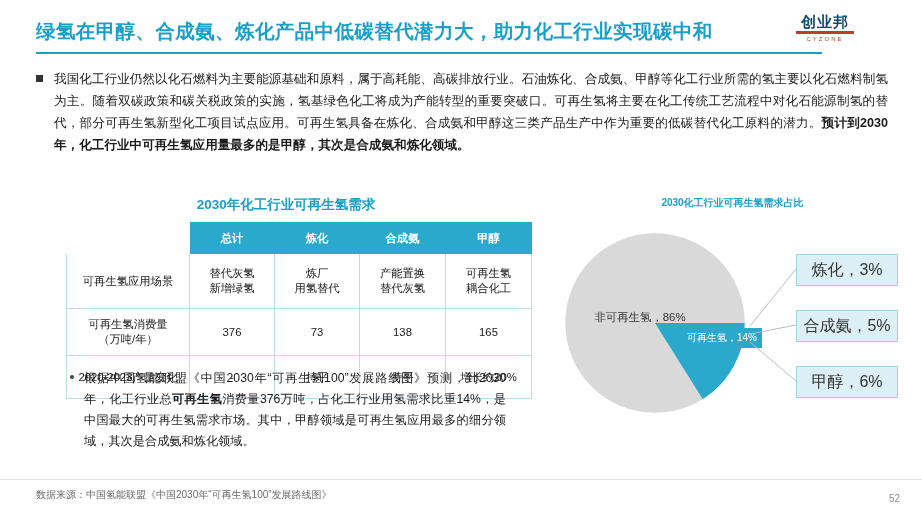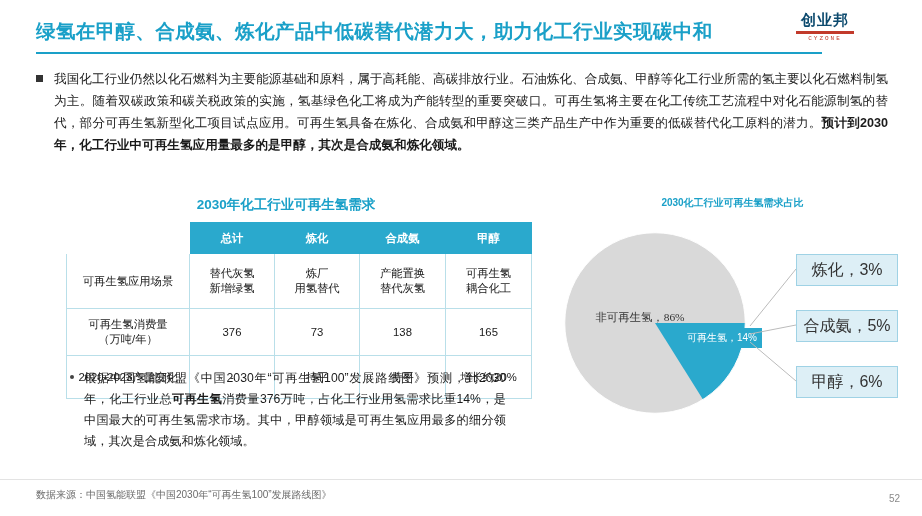--- a/index.html
+++ b/index.html
@@ -21,21 +21,20 @@
     background: #ffffff;
     box-sizing: border-box;
   }
   
   .header {
     position: absolute;
     top: 0; left: 0;
     width: 876px;
     height: 60px;
     background: #ffffff;
-    font-family: Liberation Mono, monospace;
   }
   .title {
     position: absolute;
     left: 36px;
     top: 18px;
     font-size: 19.5px;
     font-weight: bold;
     color: #1aa0c8;
     letter-spacing: 0.4px;
     white-space: nowrap;
@@ -200,21 +199,20 @@
   }
   .pie-label-big {
     position: absolute;
     left: 32px;
     top: 96px;
     width: 96px;
     text-align: center;
     font-size: 11.4px;
     color: #333333;
     line-height: 15px;
-    font-family: Liberation Serif, serif;
   }
   .pie-label-small {
     position: absolute;
     left: 122px;
     top: 114px;
     background: #2aa9cd;
     color: #ffffff;
     font-size: 10px;
     padding: 3px 5px;
     white-space: nowrap;

